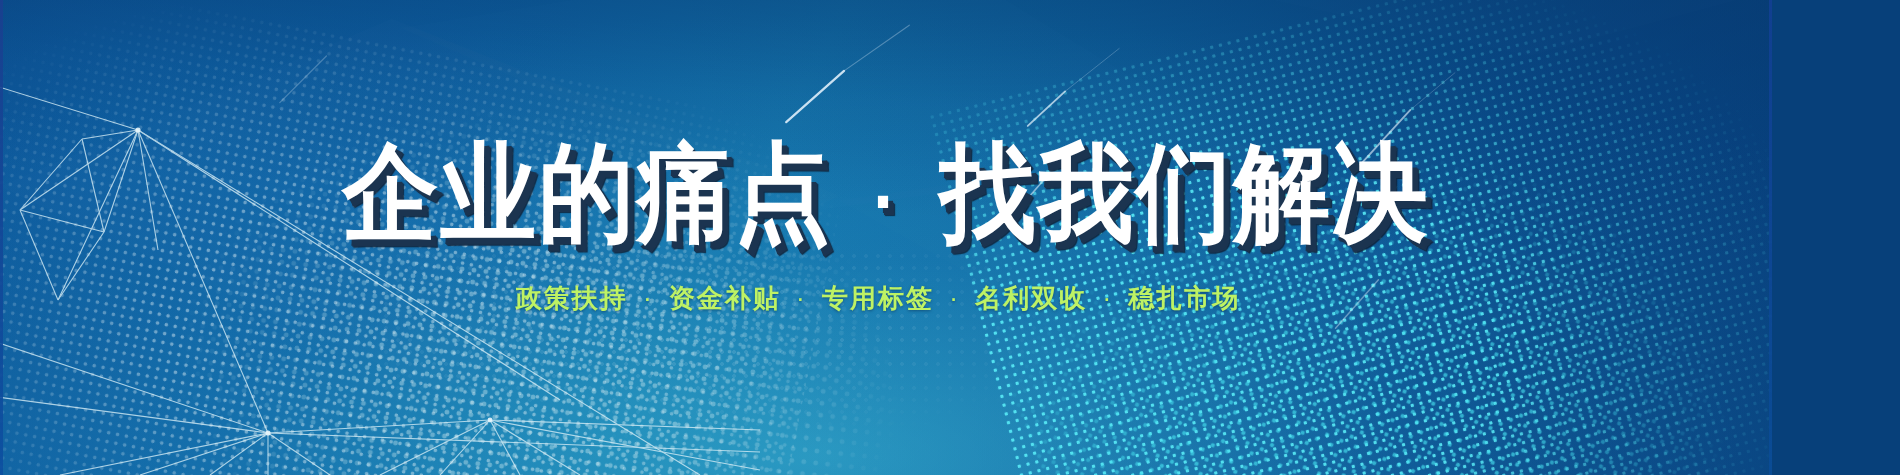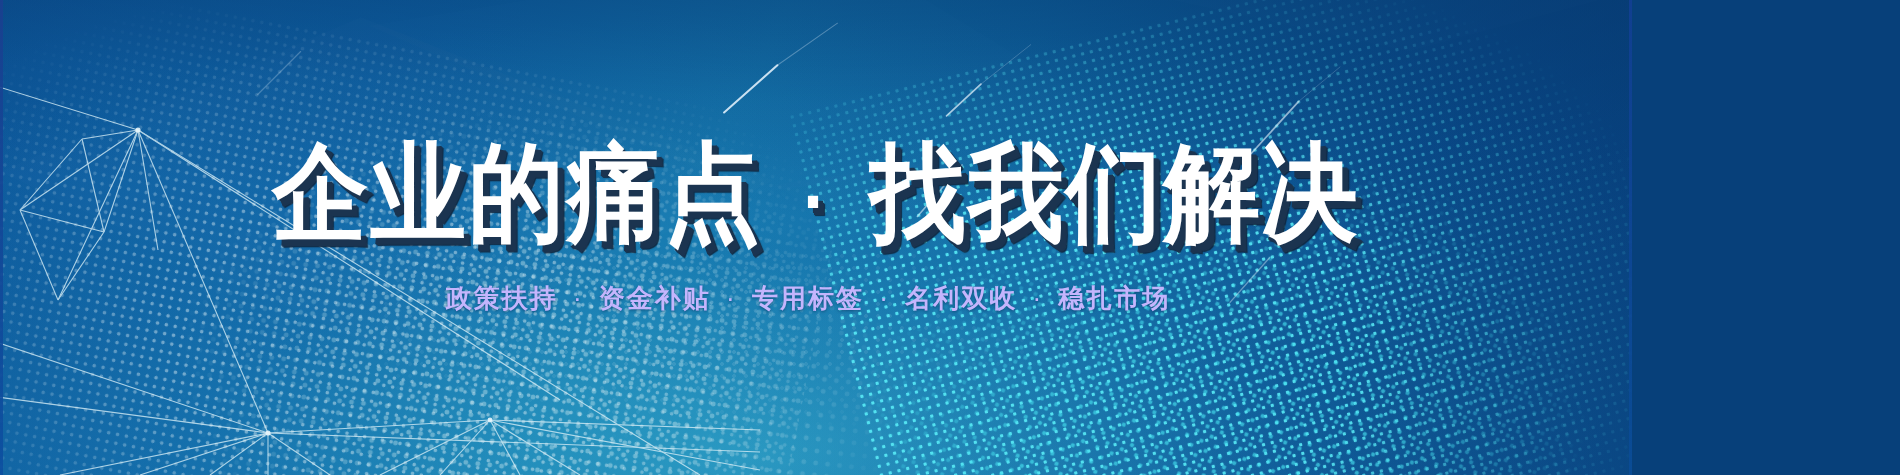--- a/index.html
+++ b/index.html
@@ -1,21 +1,21 @@
 <!DOCTYPE html>
 <html lang="zh"><head>
 <meta charset="utf-8">
 <title>Banner</title>
 <style>
   html,body{margin:0;padding:0;background:#07407a;}
   *{box-sizing:border-box;}
 
   .banner{
     position:relative;
-    width:1632px;
+    width:1772px;
     height:475px;
     overflow:hidden;
     font-family:"Liberation Sans","DejaVu Sans",sans-serif;
     background:#0a5496;
   }
 
   
   .bg-base{
     position:absolute; inset:0;
     background:
@@ -124,21 +124,21 @@
   }
   .headline .dot-sep{
     font-size:72px;
     padding:0 12px;
     vertical-align:middle;
   }
   .subline{
     margin:38px 16px 0 0;
     font-size:26px;
     font-weight:bold;
-    color:#c4b5fd;
+    color:#bef264;
     letter-spacing:2px;
     white-space:nowrap;
     text-shadow:0 1px 3px rgba(8,44,80,.55);
   }
   .subline .sep{padding:0 6px;font-weight:normal;}
 
   
   .edge-l{position:absolute;left:0;top:0;width:3px;height:100%;background:linear-gradient(180deg,#1a3f8f,#0c4fa0);opacity:.9;}
   .edge-r{position:absolute;right:0;top:0;width:3px;height:100%;background:linear-gradient(180deg,#123f93,#0a4c96);opacity:.9;}
 </style>

